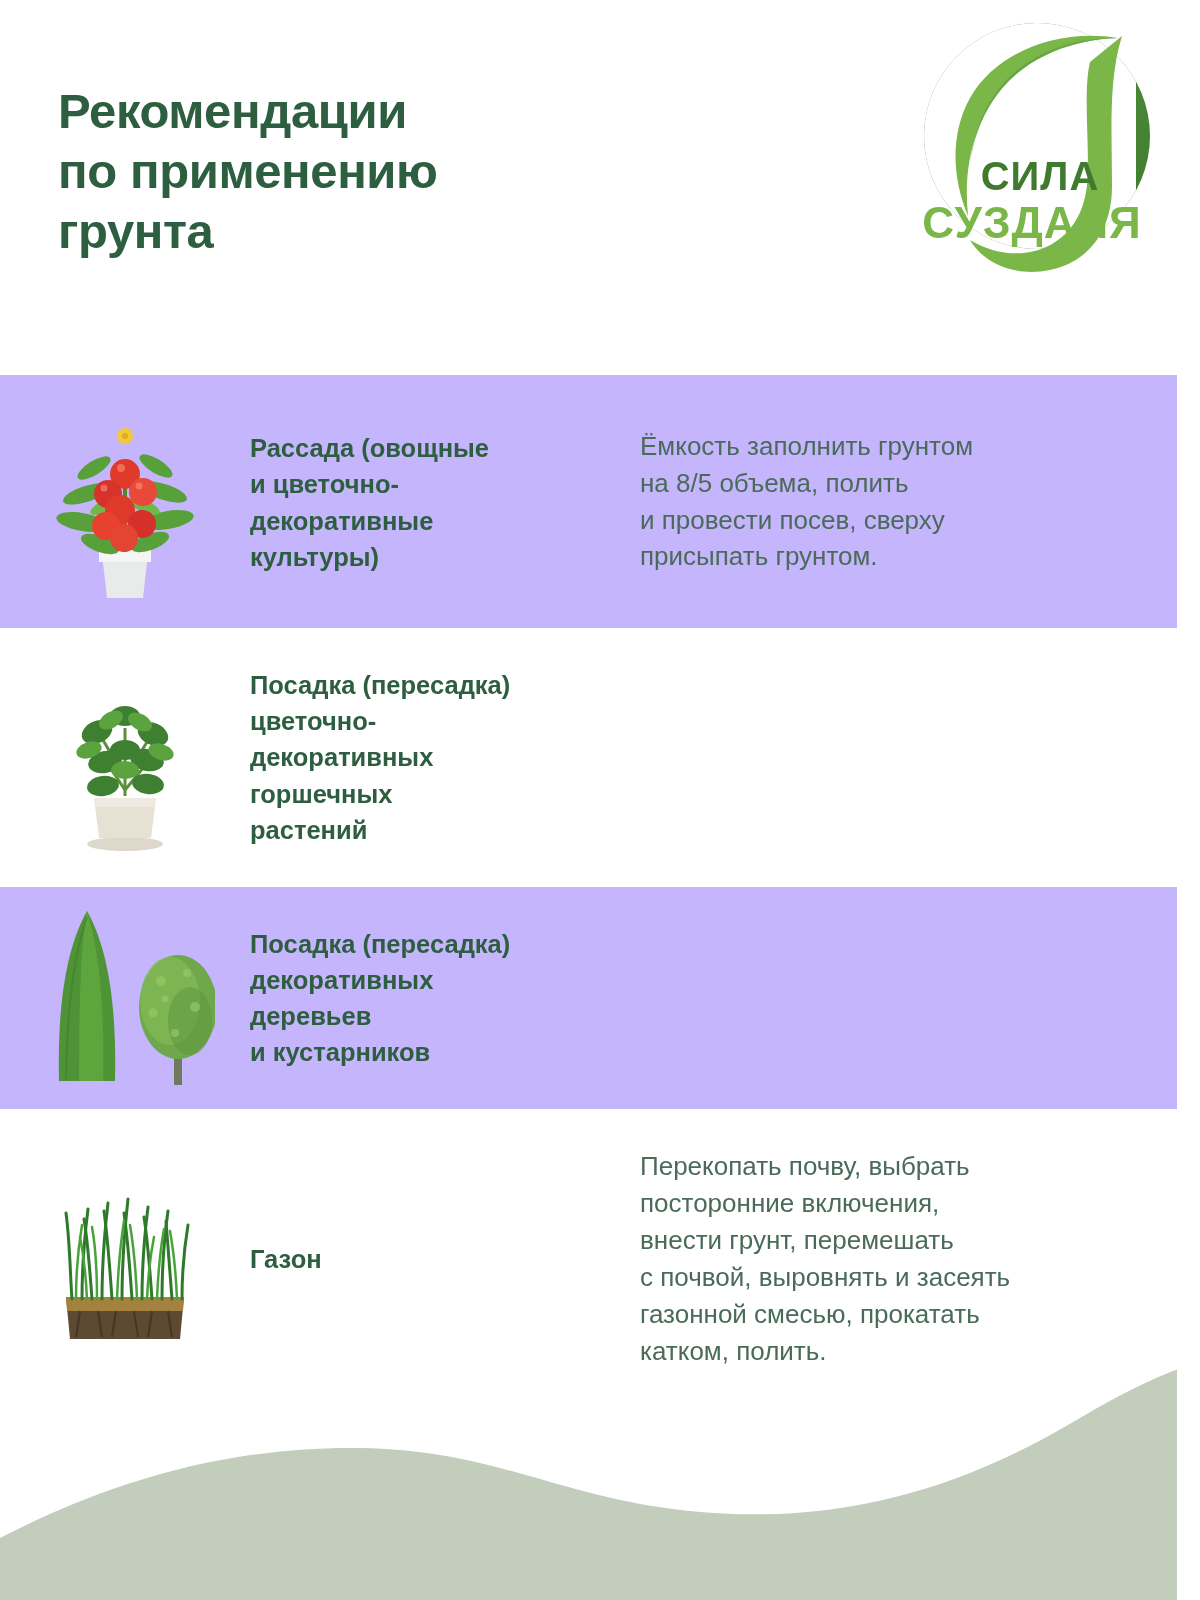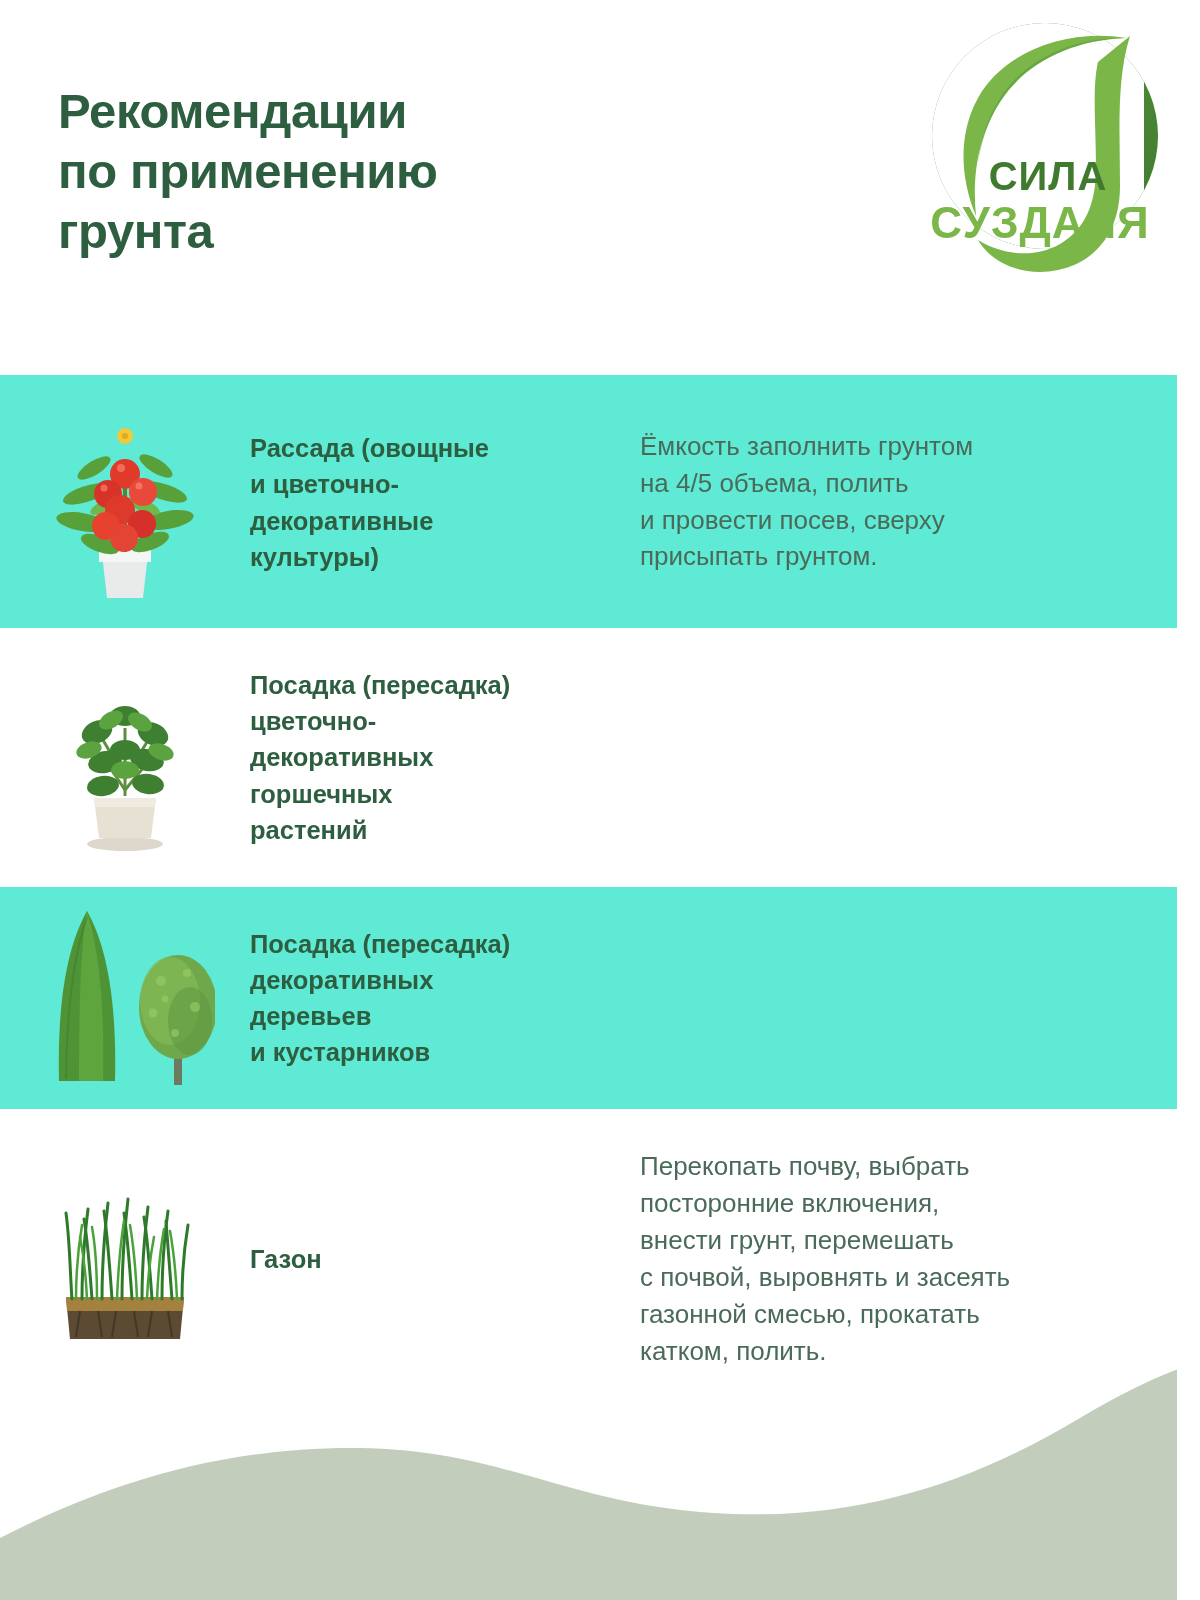--- a/index.html
+++ b/index.html
@@ -38,36 +38,36 @@
     font-weight: bold;
     line-height: 1.22;
     letter-spacing: -0.4px;
     color: #2e5e40;
     white-space: pre-line;
   }
 
   
   .logo {
     position: absolute;
-    right: 30px;
+    right: 38px;
     top: 18px;
     width: 250px;
     height: 262px;
   }
   .logo svg { display: block; width: 100%; height: 100%; }
 
   
   .row {
     position: absolute;
     left: 0;
     width: 1200px;
     display: flex;
     align-items: center;
   }
-  .row.shaded { background: #5eead4; }
+  .row.shaded { background: #c4b5fd; }
 
   .row-media {
     width: 250px;
     min-width: 250px;
     height: 100%;
     position: relative;
     display: flex;
     align-items: center;
     justify-content: center;
   }
@@ -205,21 +205,21 @@
           <circle cx="75" cy="34" r="8" fill="#f2c93b"></circle>
           <circle cx="75" cy="34" r="3" fill="#e0a91f"></circle>
         </g>
       </svg>
     </div>
     <div class="row-heading">Рассада (овощные
 и цветочно-
 декоративные
 культуры)</div>
     <div class="row-body">Ёмкость заполнить грунтом
-на 4/5 объема, полить
+на 8/5 объема, полить
 и провести посев, сверху
 присыпать грунтом.</div>
   </div>
 
   <div class="row" id="row-2">
     <div class="row-media">
       <svg width="160" height="200" viewBox="0 0 160 200">
 
         <ellipse cx="80" cy="186" rx="38" ry="7" fill="#ddd8cb"></ellipse>
 

